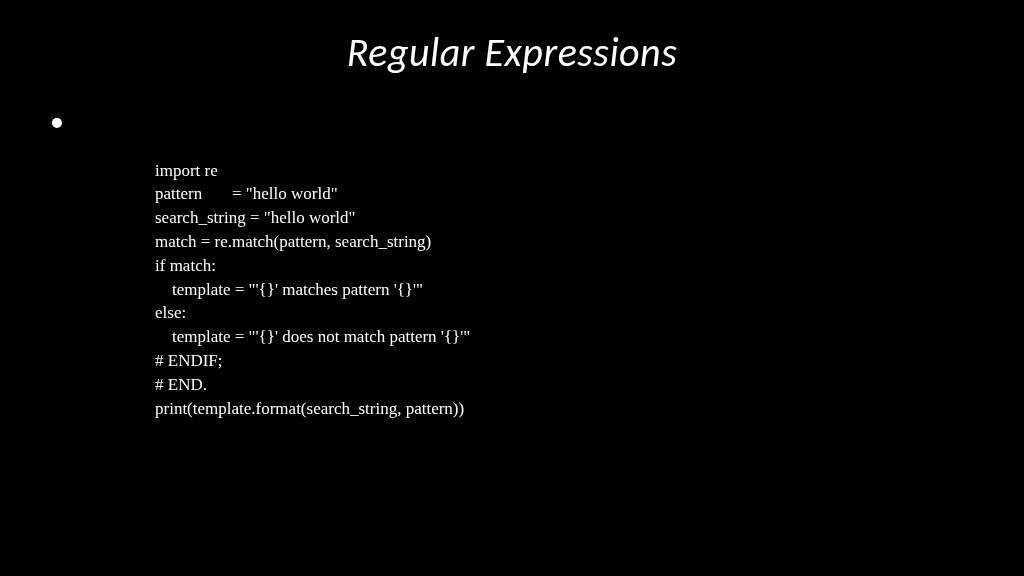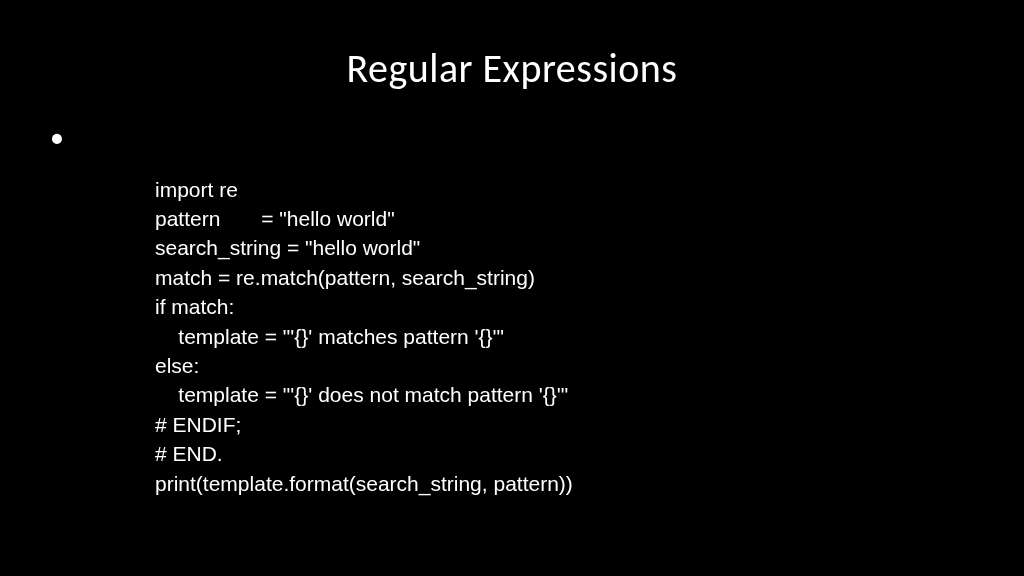--- a/index.html
+++ b/index.html
@@ -15,36 +15,37 @@
   .slide {
     width: 1024px;
     height: 576px;
     box-sizing: border-box;
     padding: 28px 40px 20px 40px;
   }
   .title {
     text-align: center;
     font-size: 40px;
     font-weight: 400;
-    margin: 16px 0 28px 0;
+    margin: 0 0 28px 0;
     letter-spacing: 0.5px;
+    font-style: italic;
   }
   .bullet-line {
     font-size: 28px;
     margin: 0 0 20px 10px;
     display: flex;
     align-items: flex-start;
   }
   .bullet-dot {
     margin-right: 14px;
     line-height: 1.2;
   }
   .code-block {
-    font-family: Liberation Sans, sans-serif;
-    font-size: 21px;
+    font-family: Liberation Serif, serif;
+    font-size: 17px;
     line-height: 1.4;
     white-space: pre;
     margin-left: 115px;
     color: #ffffff;
   }
 </style>
 </head>
 <body>
 
 <div class="slide">

